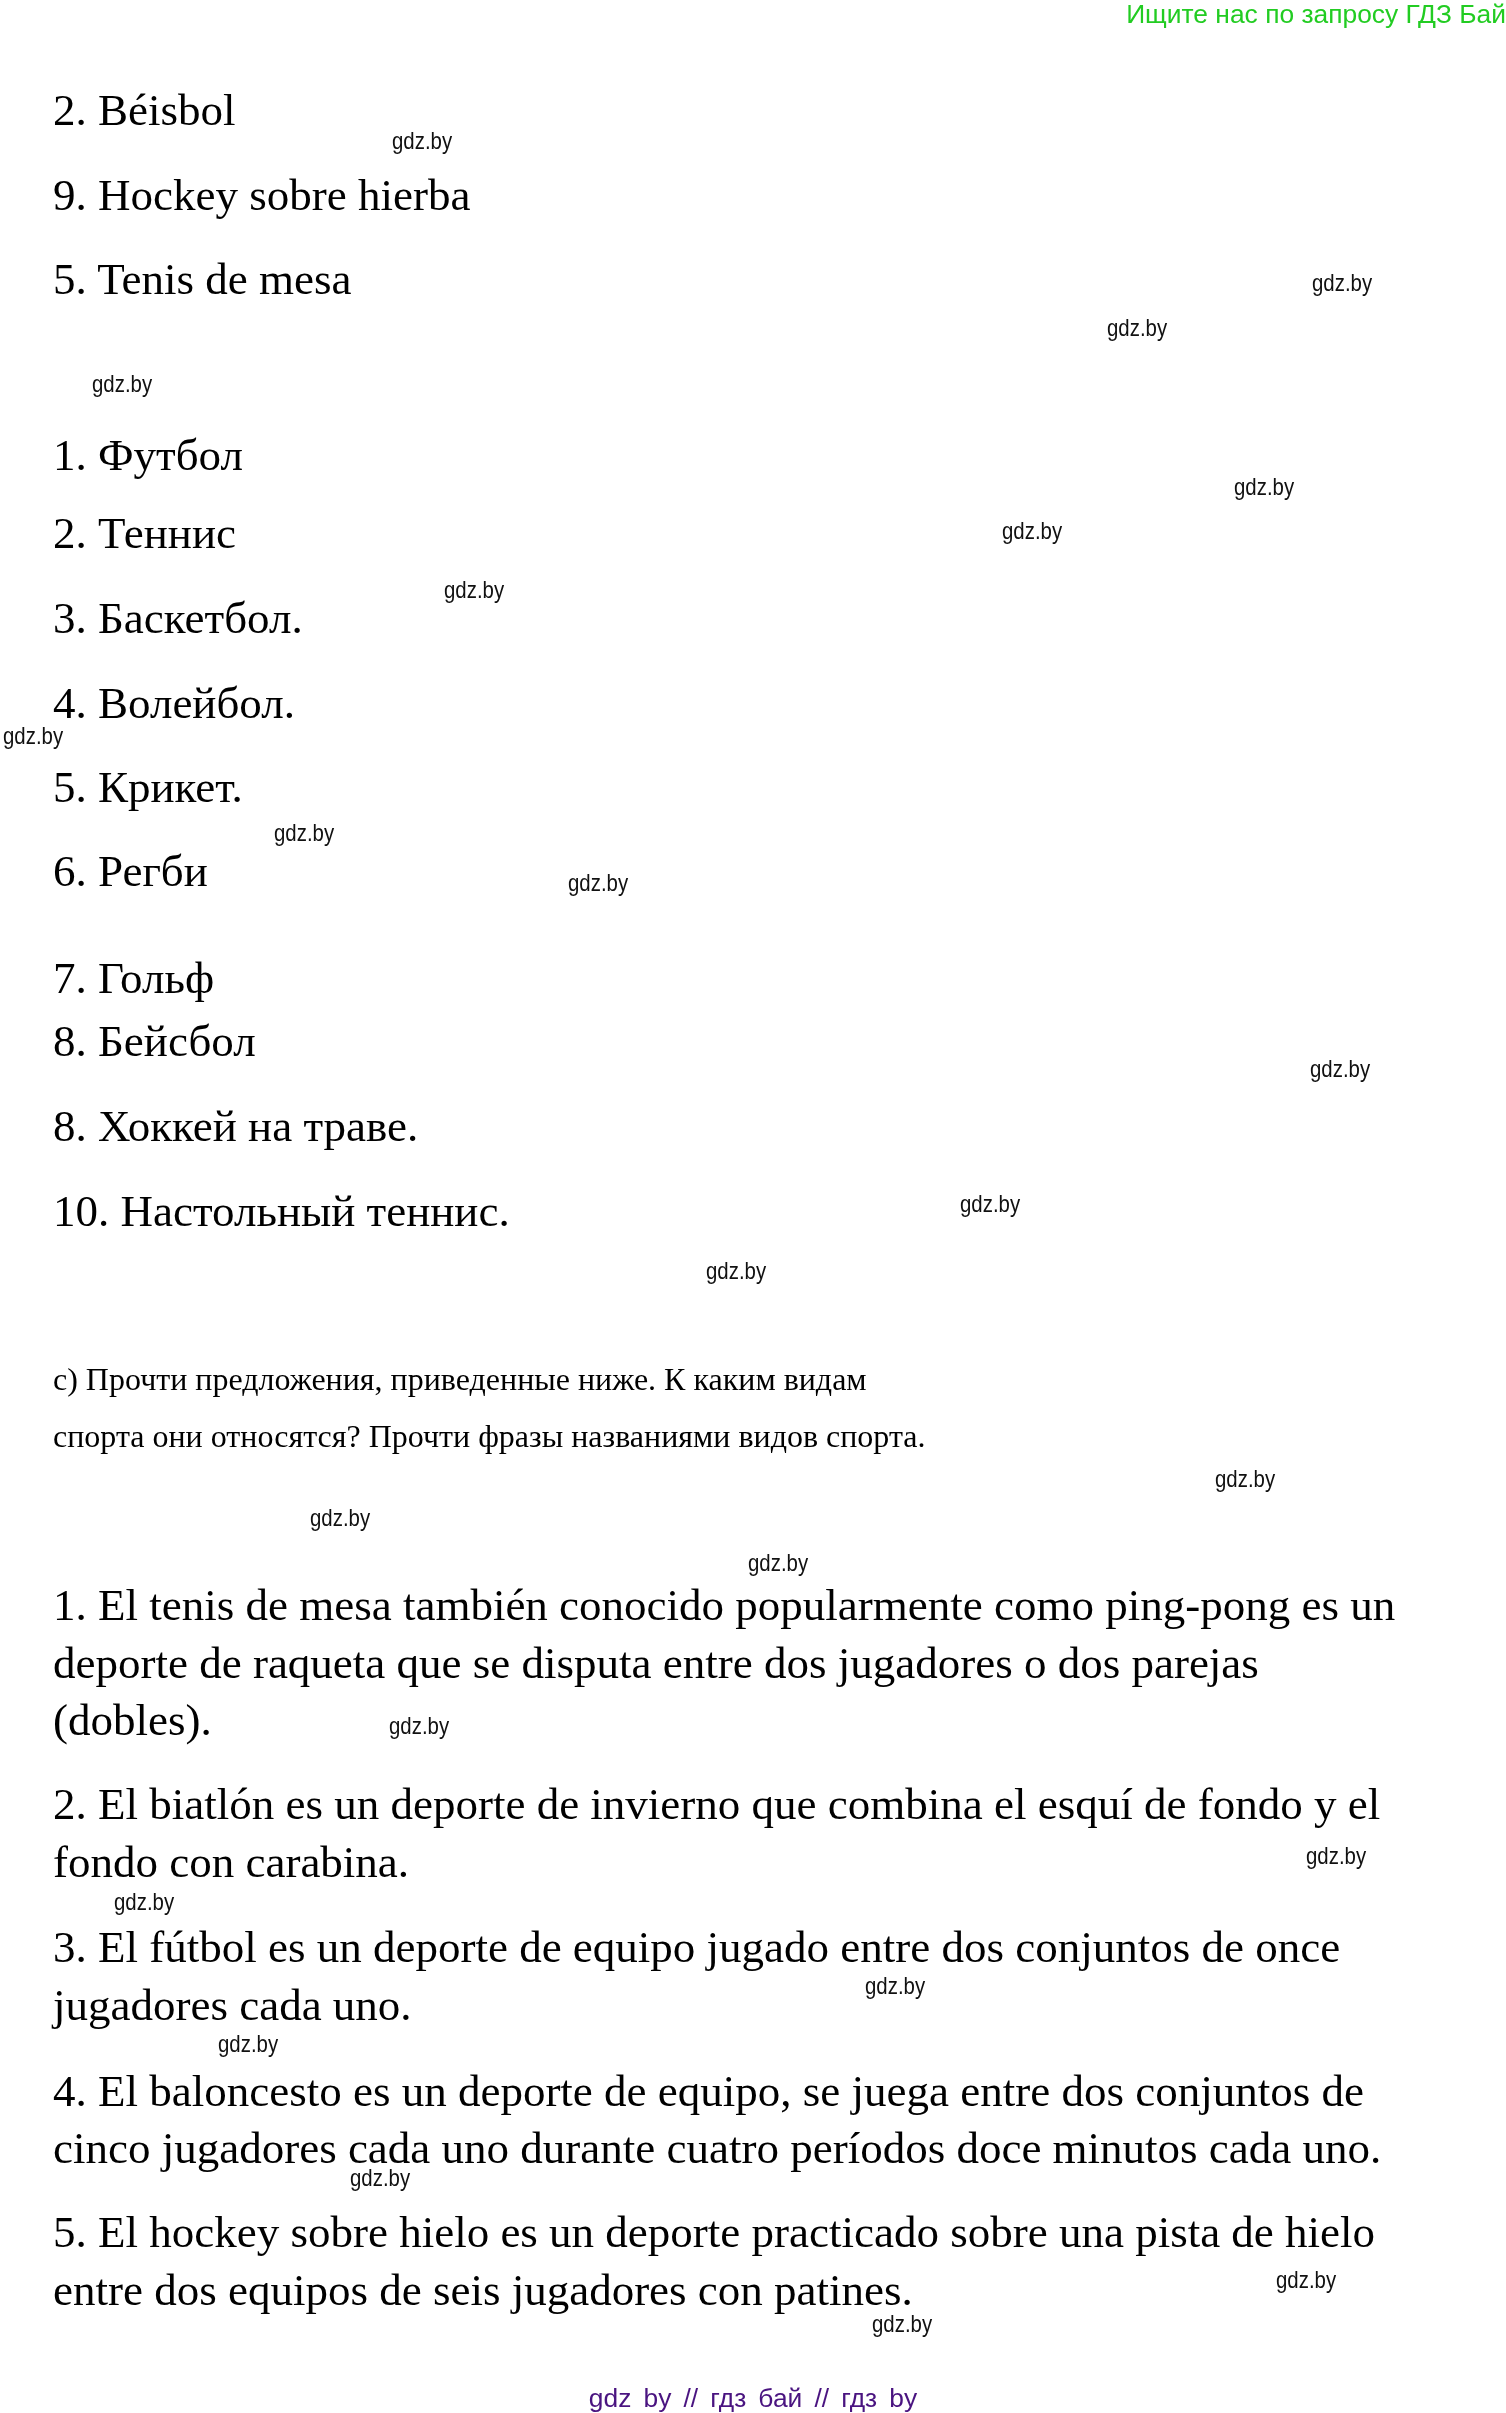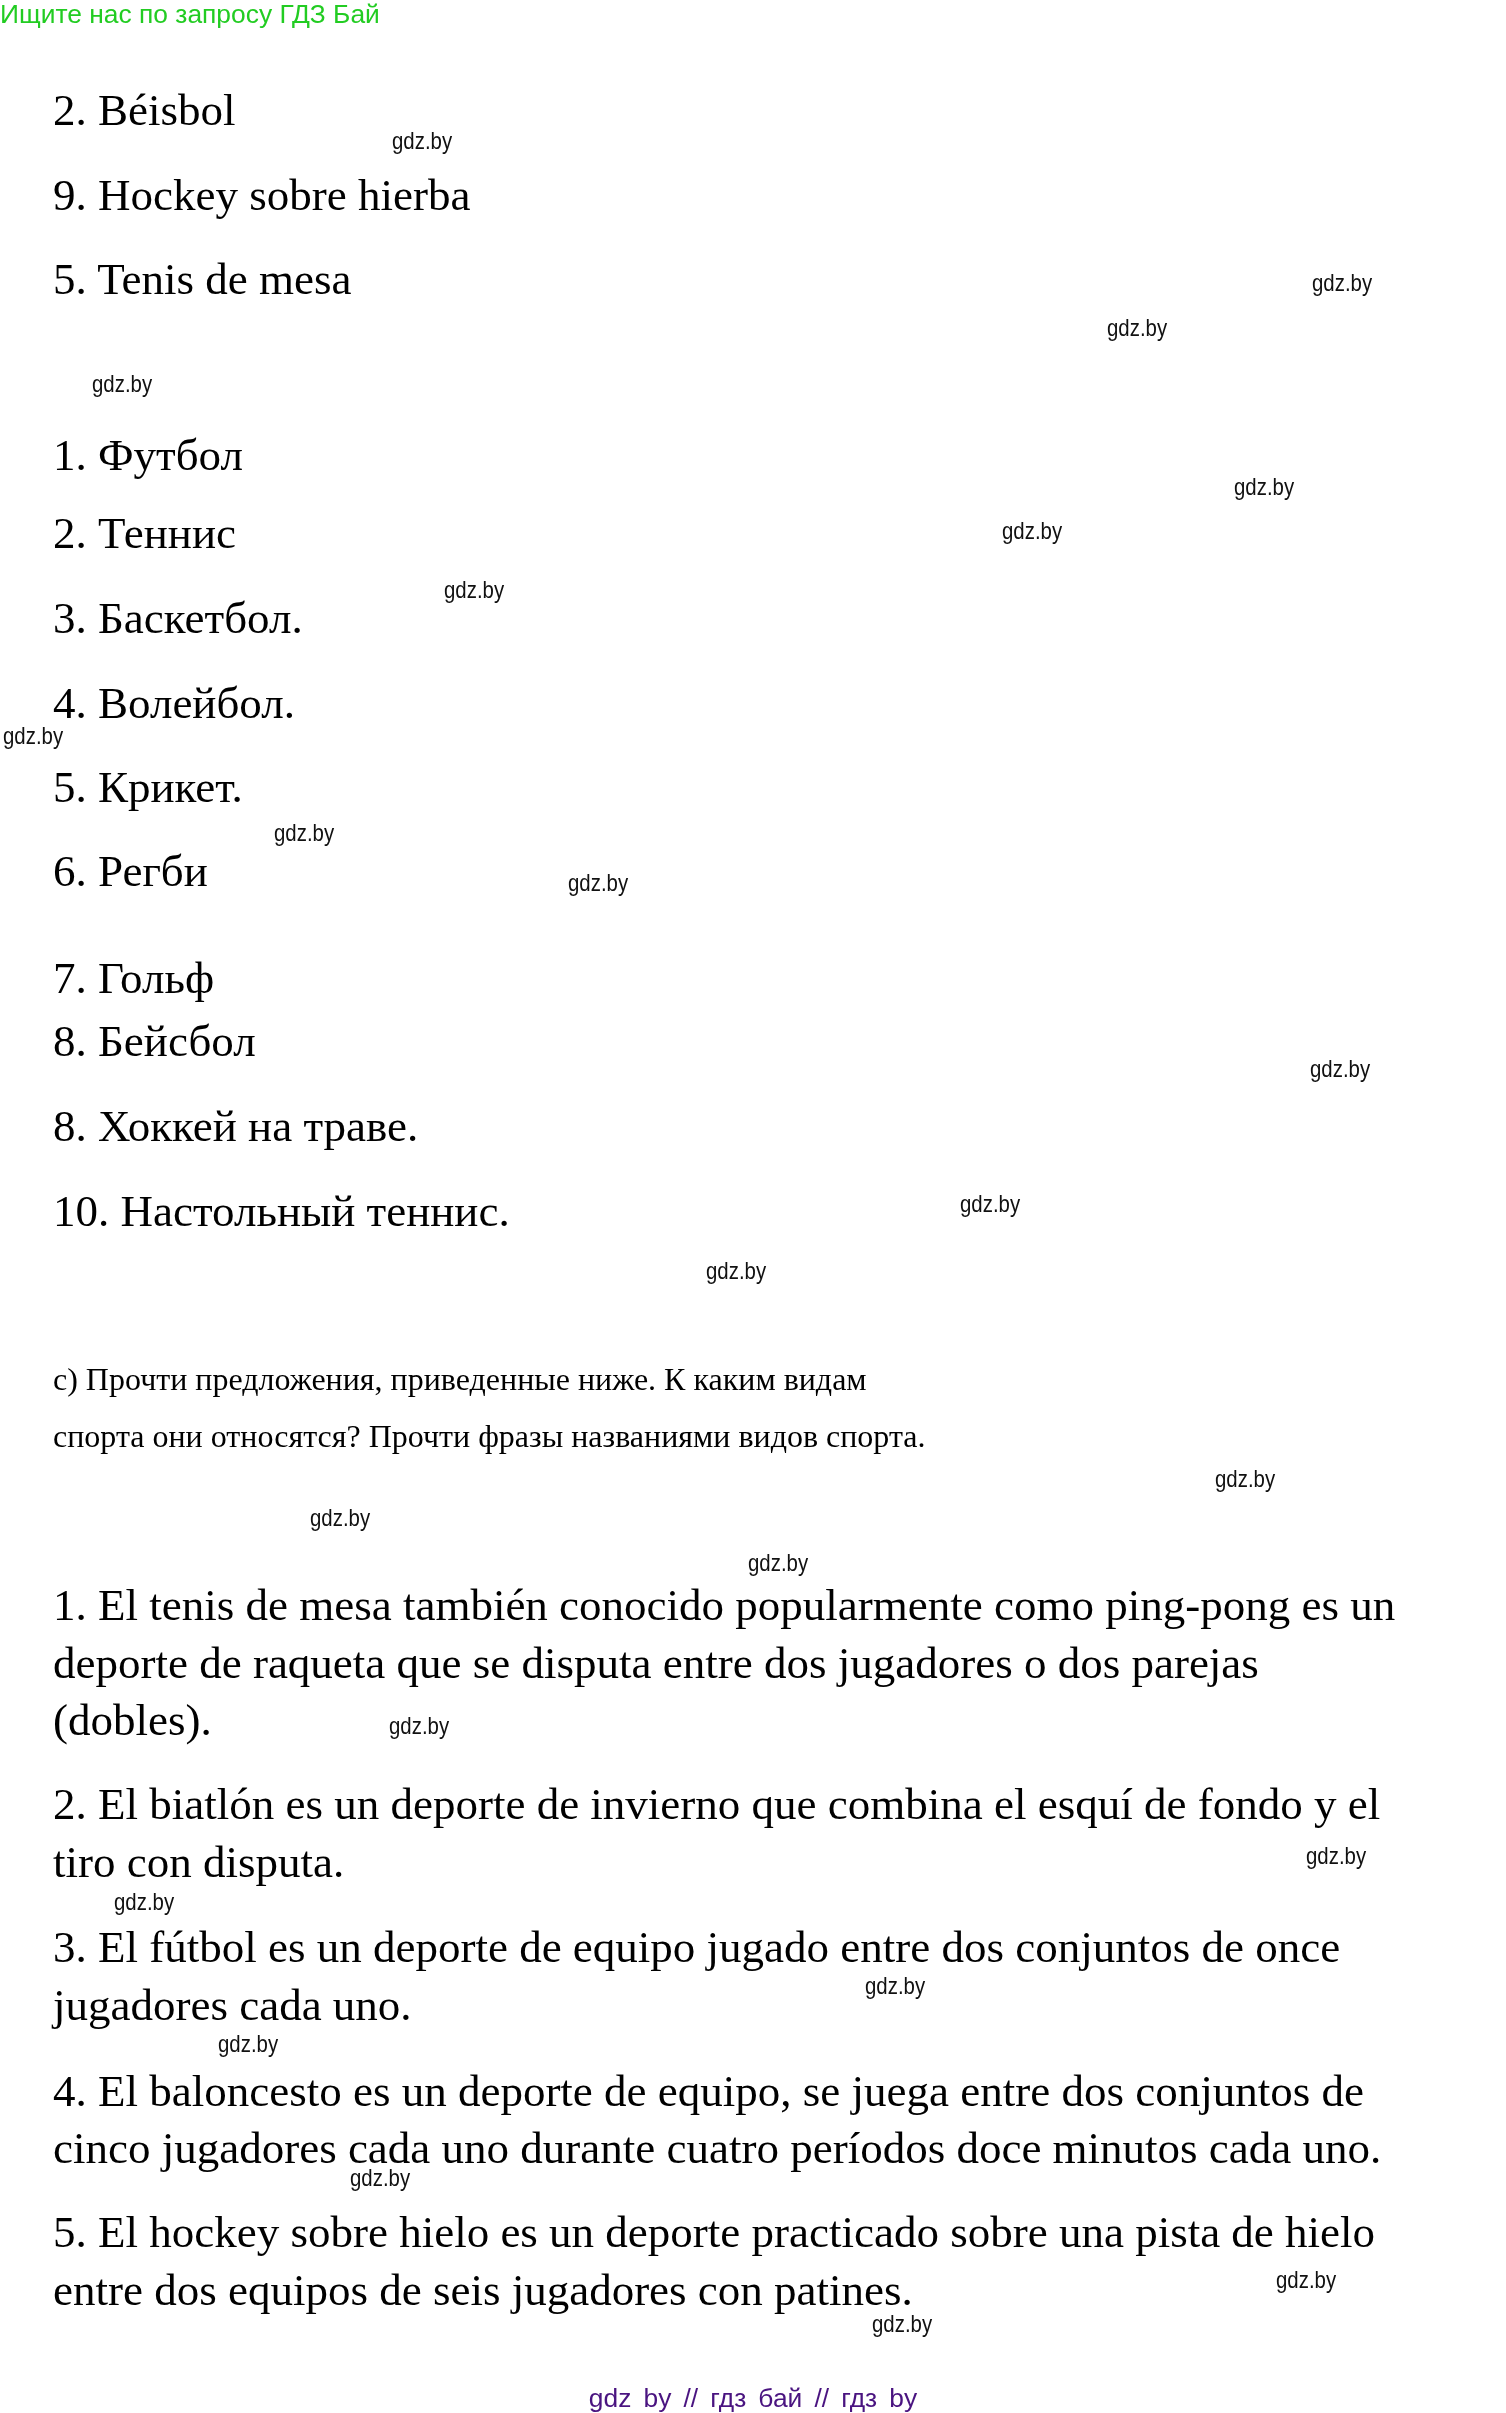--- a/index.html
+++ b/index.html
@@ -1,17 +1,17 @@
 <!DOCTYPE html>
 <html style="font-size:12.8px"><head>
 <meta charset="utf-8">
 <style>
   html, body { margin:0; padding:0; background:#ffffff; }
   body { width:1506px; height:2413px; position:relative; overflow:hidden; }
-  .banner { position:absolute; top:0; left:0; width:1506px; text-align:left;
+  .banner { position:absolute; top:0; left:0; width:1506px; text-align:right;
     font-family:"Liberation Sans", sans-serif; font-size:26.4px; color:#22cc22; line-height:29px; }
   .line { position:absolute; left:53px; font-family:"Liberation Serif", serif; font-size:45px;
     color:#000; white-space:nowrap; line-height:51px; }
   .heading { font-weight:normal; font-size:32px; }
   .wm { position:absolute; font-family:"Liberation Sans", sans-serif; font-size:24px; color:#111;
     white-space:nowrap; transform:scaleX(0.85); transform-origin:left top; line-height:25.6px; }
   .footer { position:absolute; top:2384px; left:0; width:1506px; text-align:center;
     font-family:"Liberation Sans", sans-serif; font-size:26.4px; color:#4a1480; line-height:29px; word-spacing:4.8px; }
 </style>
 </head>
@@ -35,21 +35,21 @@
 <div class="line" style="top:1186px">10. Настольный теннис.</div>
 
 <div class="line heading" style="top:1354px">c) Прочти предложения, приведенные ниже. К каким видам</div>
 <div class="line heading" style="top:1411px">спорта они относятся? Прочти фразы названиями видов спорта.</div>
 
 <div class="line" style="top:1580px">1. El tenis de mesa también conocido popularmente como ping-pong es un</div>
 <div class="line" style="top:1638px">deporte de raqueta que se disputa entre dos jugadores o dos parejas</div>
 <div class="line" style="top:1695px">(dobles).</div>
 
 <div class="line" style="top:1779px">2. El biatlón es un deporte de invierno que combina el esquí de fondo y el</div>
-<div class="line" style="top:1837px">tiro con disputa.</div>
+<div class="line" style="top:1837px">fondo con carabina.</div>
 
 <div class="line" style="top:1922px">3. El fútbol es un deporte de equipo jugado entre dos conjuntos de once</div>
 <div class="line" style="top:1980px">jugadores cada uno.</div>
 
 <div class="line" style="top:2066px">4. El baloncesto es un deporte de equipo, se juega entre dos conjuntos de</div>
 <div class="line" style="top:2123px">cinco jugadores cada uno durante cuatro períodos doce minutos cada uno.</div>
 
 <div class="line" style="top:2207px">5. El hockey sobre hielo es un deporte practicado sobre una pista de hielo</div>
 <div class="line" style="top:2265px">entre dos equipos de seis jugadores con patines.</div>
 

